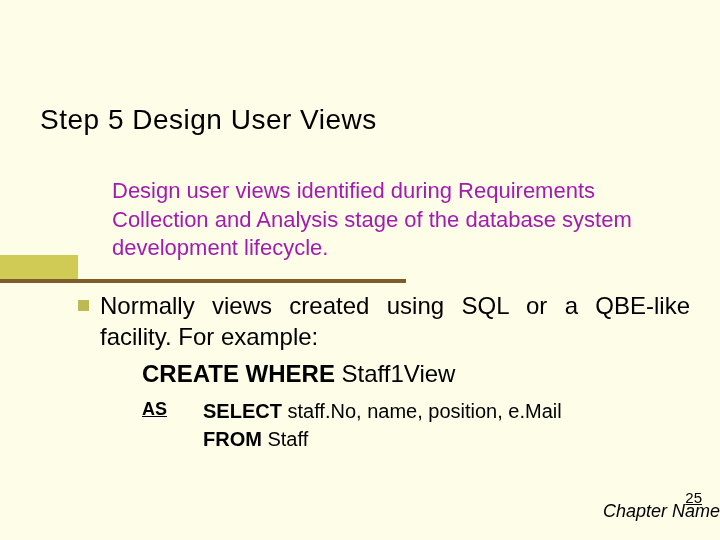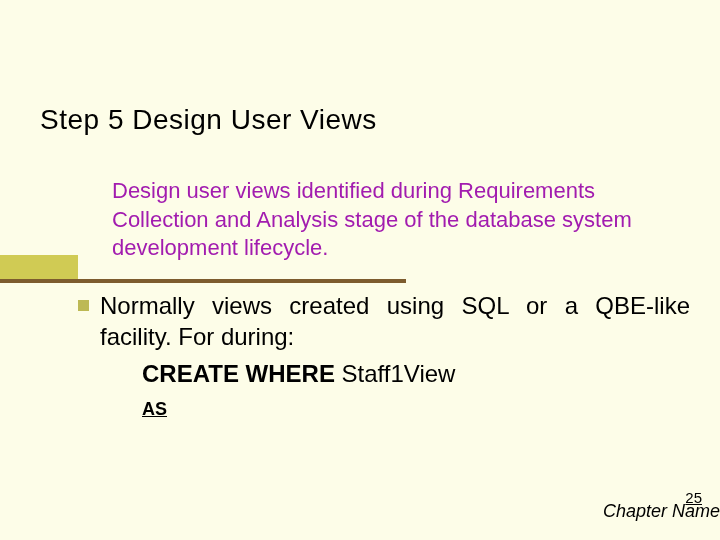--- a/index.html
+++ b/index.html
@@ -114,25 +114,27 @@
 
 <div class="title">Step 5  Design User Views</div>
 
 <div class="accent-bar"></div>
 <div class="accent-line"></div>
 
 <div class="intro">Design user views identified during Requirements Collection and Analysis stage of the database system development lifecycle.</div>
 
 <div class="bullet"></div>
 
-<div class="para1">Normally views created using SQL or a QBE-like facility. For during:</div>
+<div class="para1">Normally views created using SQL or a QBE-like facility. For example:</div>
 
 <div class="create-line">
   <span class="bold">CREATE WHERE</span><span> Staff1View</span>
 </div>
 
 <div class="as-label">AS</div>
 
 <div class="sql-block">
+  <div><span class="b">SELECT</span><span> staff.No, name, position, e.Mail</span></div>
+  <div><span class="b">FROM</span><span> Staff</span></div>
 </div>
 
 <div class="footer-name">Chapter Name</div>
 <div class="page-num">25</div>
 
 </body></html>

